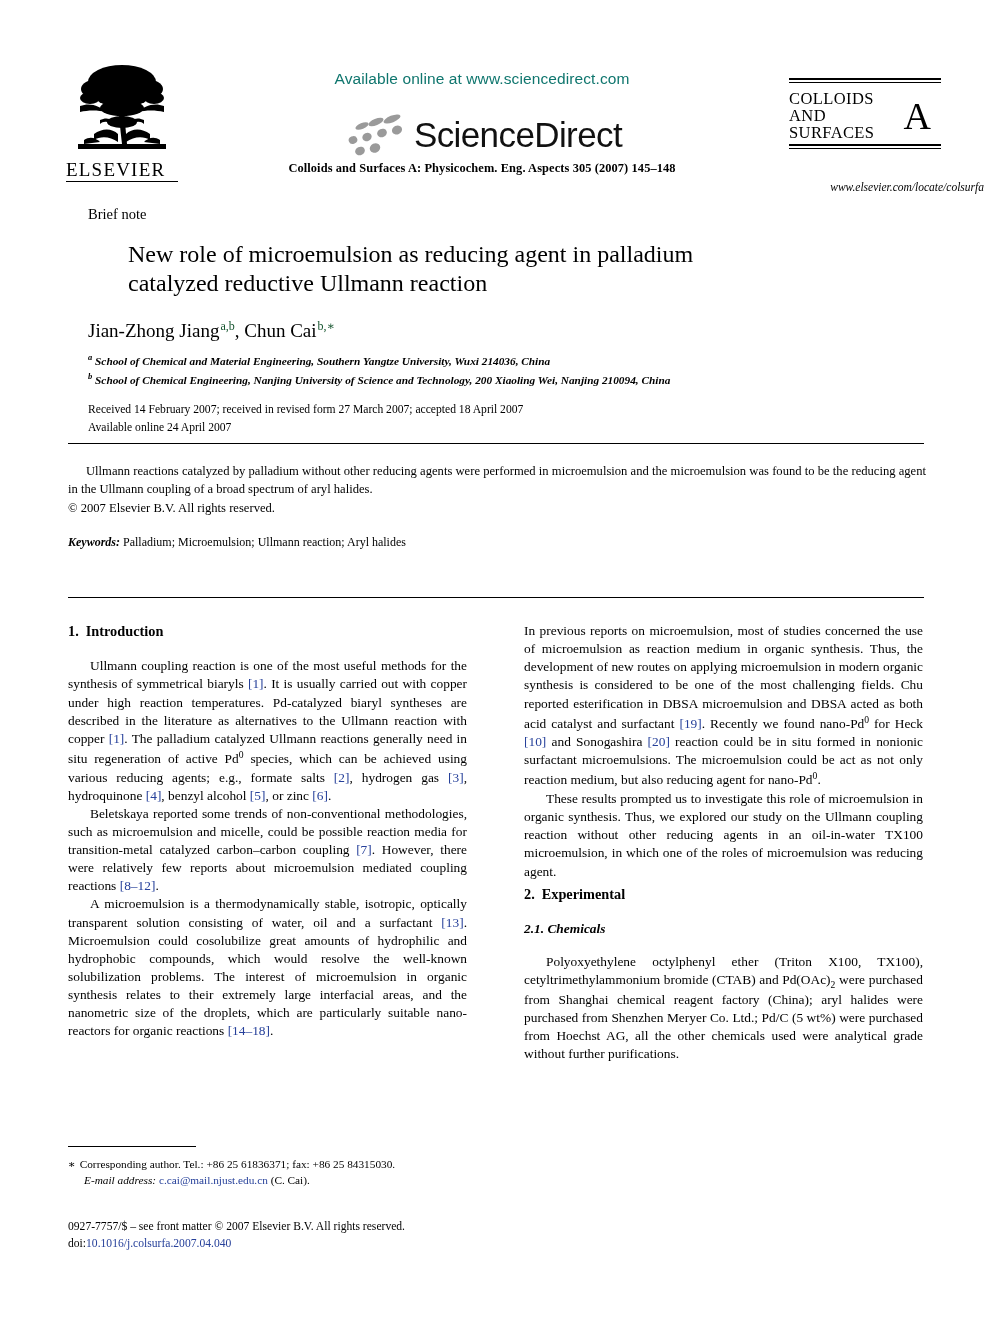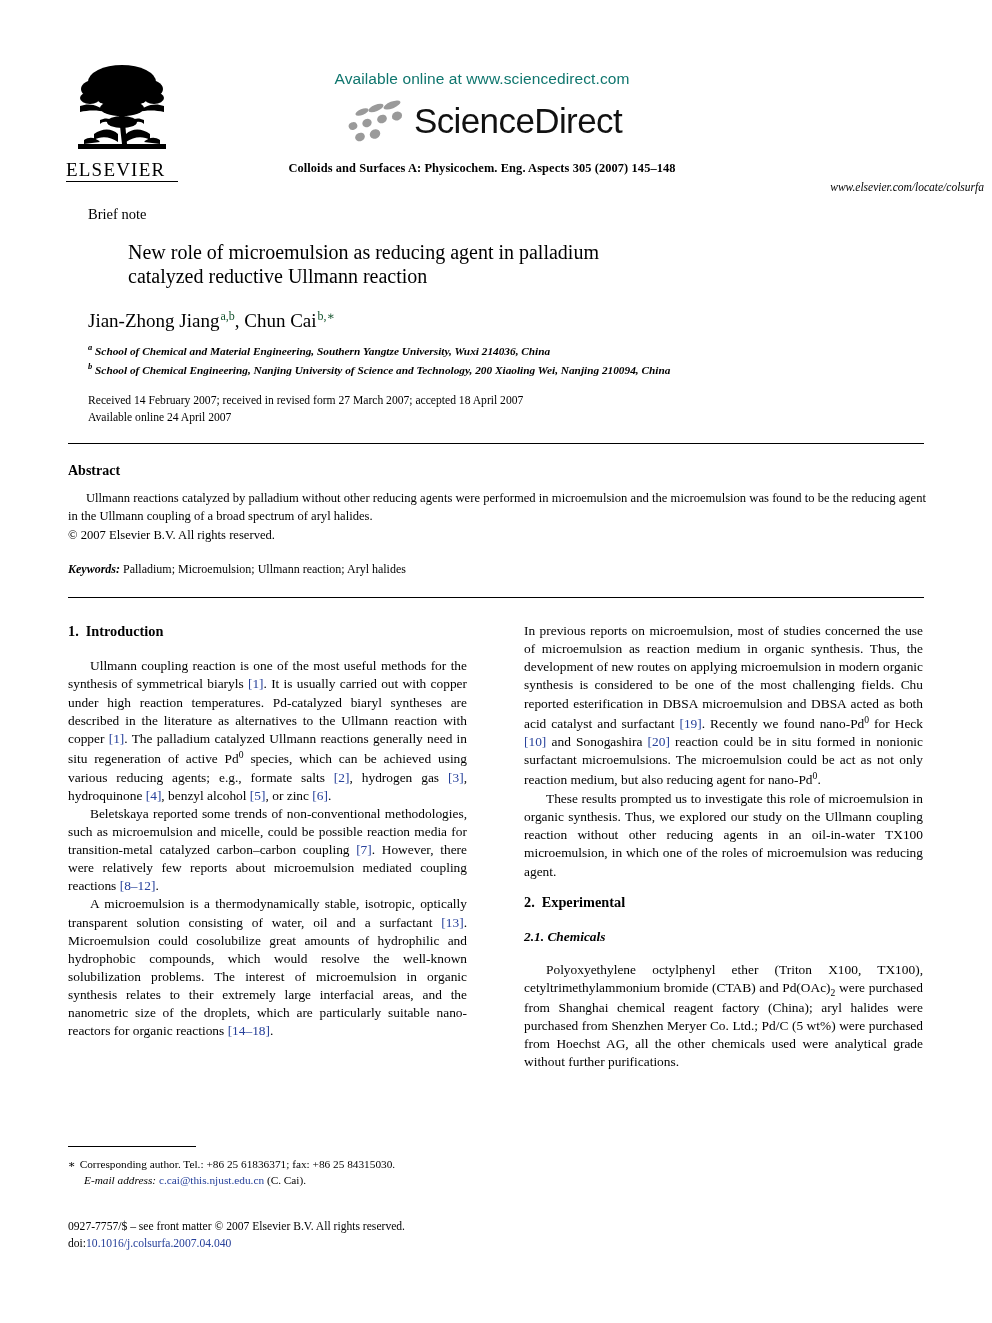--- a/index.html
+++ b/index.html
@@ -51,21 +51,21 @@
     width: 460px;
     text-align: center;
   }
   .available-online {
     font-family: "Liberation Sans", sans-serif;
     font-size: 15.5px;
     color: #0f766e;
     letter-spacing: 0.1px;
   }
   .sd-logo-row {
-    margin-top: 11px;
+    margin-top: 25px;
     display: flex;
     align-items: center;
     justify-content: center;
     gap: 6px;
   }
   .sd-dots { width: 66px; height: 44px; display: block; }
   .sd-word {
     font-family: "Liberation Sans", sans-serif;
     font-size: 35px;
     letter-spacing: -0.6px;
@@ -131,21 +131,21 @@
     position: absolute;
     left: 88px; top: 206px;
     width: 840px;
     text-align: left;
   }
   .brief-note {
     font-size: 14.5px;
     margin-bottom: 17px;
   }
   .paper-title {
-    font-size: 20px;
+    font-size: 24px;
     line-height: 1.22;
     font-weight: normal;
     margin: 1px auto;
     width: 760px;
   }
   .authors {
     margin-top: 20px;
     font-size: 19px;
   }
   .sup-mark {
@@ -228,21 +228,21 @@
     font-weight: bold;
     margin: 0 0 16px 0;
   }
   .sec-head .num { padding-right: 7px; }
   .subsec-head {
     font-size: 13.4px;
     font-weight: bold;
     font-style: italic;
     margin: 0 0 15px 0;
   }
-  .sec-head.spaced { margin-top: 12px; }
+  .sec-head.spaced { margin-top: 4px; }
   .para {
     margin: 0;
     text-indent: 22px;
   }
   .para.noindent { text-indent: 0; }
   .ref { color: #26409a; }
   sup.chem { font-size: 0.72em; vertical-align: super; }
   sub.chem { font-size: 0.72em; vertical-align: sub; }
 
   
@@ -324,20 +324,32 @@
             <ellipse cx="33" cy="35" rx="5.4" ry="4.6" transform="rotate(-25 33 35)"></ellipse>
             <ellipse cx="18" cy="38" rx="5.0" ry="4.2" transform="rotate(-25 18 38)"></ellipse>
           </g>
         </svg>
         <span class="sd-word">ScienceDirect</span>
       </div>
     </div>
 
     <div class="journal-line">Colloids and Surfaces A: Physicochem. Eng. Aspects 305 (2007) 145–148</div>
 
+    <div class="cover-box">
+      <div class="cover-rule-top"></div>
+      <div class="cover-inner">
+        <div class="cover-words">
+          <div>COLLOIDS</div>
+          <div>AND</div>
+          <div>SURFACES</div>
+        </div>
+        <div class="cover-a">A</div>
+      </div>
+      <div class="cover-rule-bot"></div>
+    </div>
     <div class="cover-url">www.elsevier.com/locate/colsurfa</div>
   </div>
 
   <div class="title-block">
     <div class="brief-note">Brief note</div>
     <h1 class="paper-title">
       <span>New role of microemulsion as reducing agent in palladium</span><br>
       <span>catalyzed reductive Ullmann reaction</span>
     </h1>
     <div class="authors">
@@ -355,21 +367,20 @@
     </div>
     <div class="dates">
       <div>Received 14 February 2007; received in revised form 27 March 2007; accepted 18 April 2007</div>
       <div>Available online 24 April 2007</div>
     </div>
   </div>
 
   <div class="rule-full" id="rule-top"></div>
 
   <div class="abstract-block">
-    <div class="abstract-head">Abstract</div>
     <div class="abstract-text">Ullmann reactions catalyzed by palladium without other reducing agents were performed in microemulsion and the microemulsion was found to be the reducing agent in the Ullmann coupling of a broad spectrum of aryl halides.</div>
     <div class="abstract-copy">© 2007 Elsevier B.V. All rights reserved.</div>
     <div class="keywords">
       <span class="kw-label">Keywords:</span>
       <span>Palladium; Microemulsion; Ullmann reaction; Aryl halides</span>
     </div>
   </div>
 
   <div class="rule-full" id="rule-bot"></div>
 
@@ -399,21 +410,21 @@
     <p class="para"><span>Polyoxyethylene octylphenyl ether (Triton X100, TX100), cetyltrimethylammonium bromide (CTAB) and Pd(OAc)</span><sub class="chem">2</sub><span> were purchased from Shanghai chemical reagent factory (China); aryl halides were purchased from Shenzhen Meryer Co. Ltd.; Pd/C (5 wt%) were purchased from Hoechst AG, all the other chemicals used were analytical grade without further purifications.</span></p>
   </div>
 
   <div class="footnote-rule"></div>
   <div class="footnote">
     <div>
       <span class="star">∗</span><span>Corresponding author. Tel.: +86 25 61836371; fax: +86 25 84315030.</span>
     </div>
     <div class="footnote-line2">
       <span class="em-label">E-mail address:</span>
-      <span class="email-link">c.cai@this.njust.edu.cn</span>
+      <span class="email-link">c.cai@mail.njust.edu.cn</span>
       <span>(C. Cai).</span>
     </div>
   </div>
 
   <div class="footer">
     <div>0927-7757/$ – see front matter © 2007 Elsevier B.V. All rights reserved.</div>
     <div><span>doi:</span><span class="doi-link">10.1016/j.colsurfa.2007.04.040</span></div>
   </div>
 
 </div>

